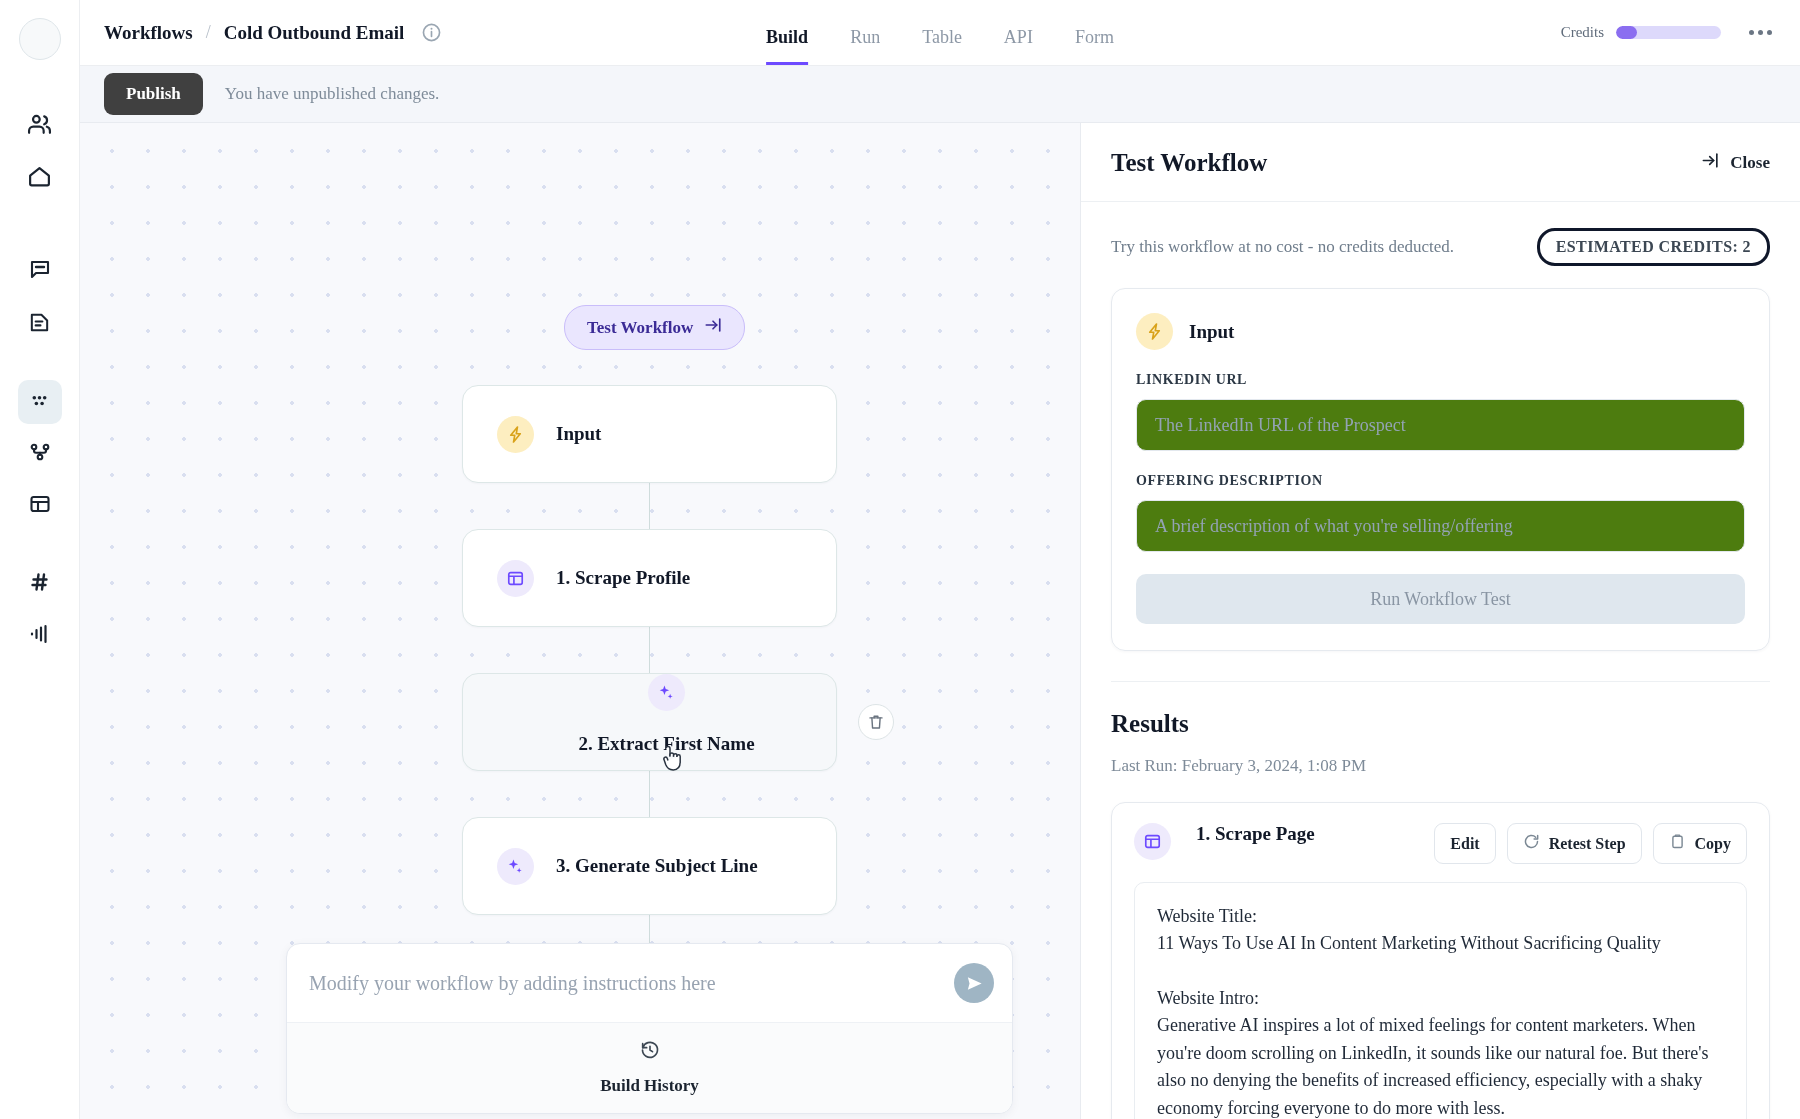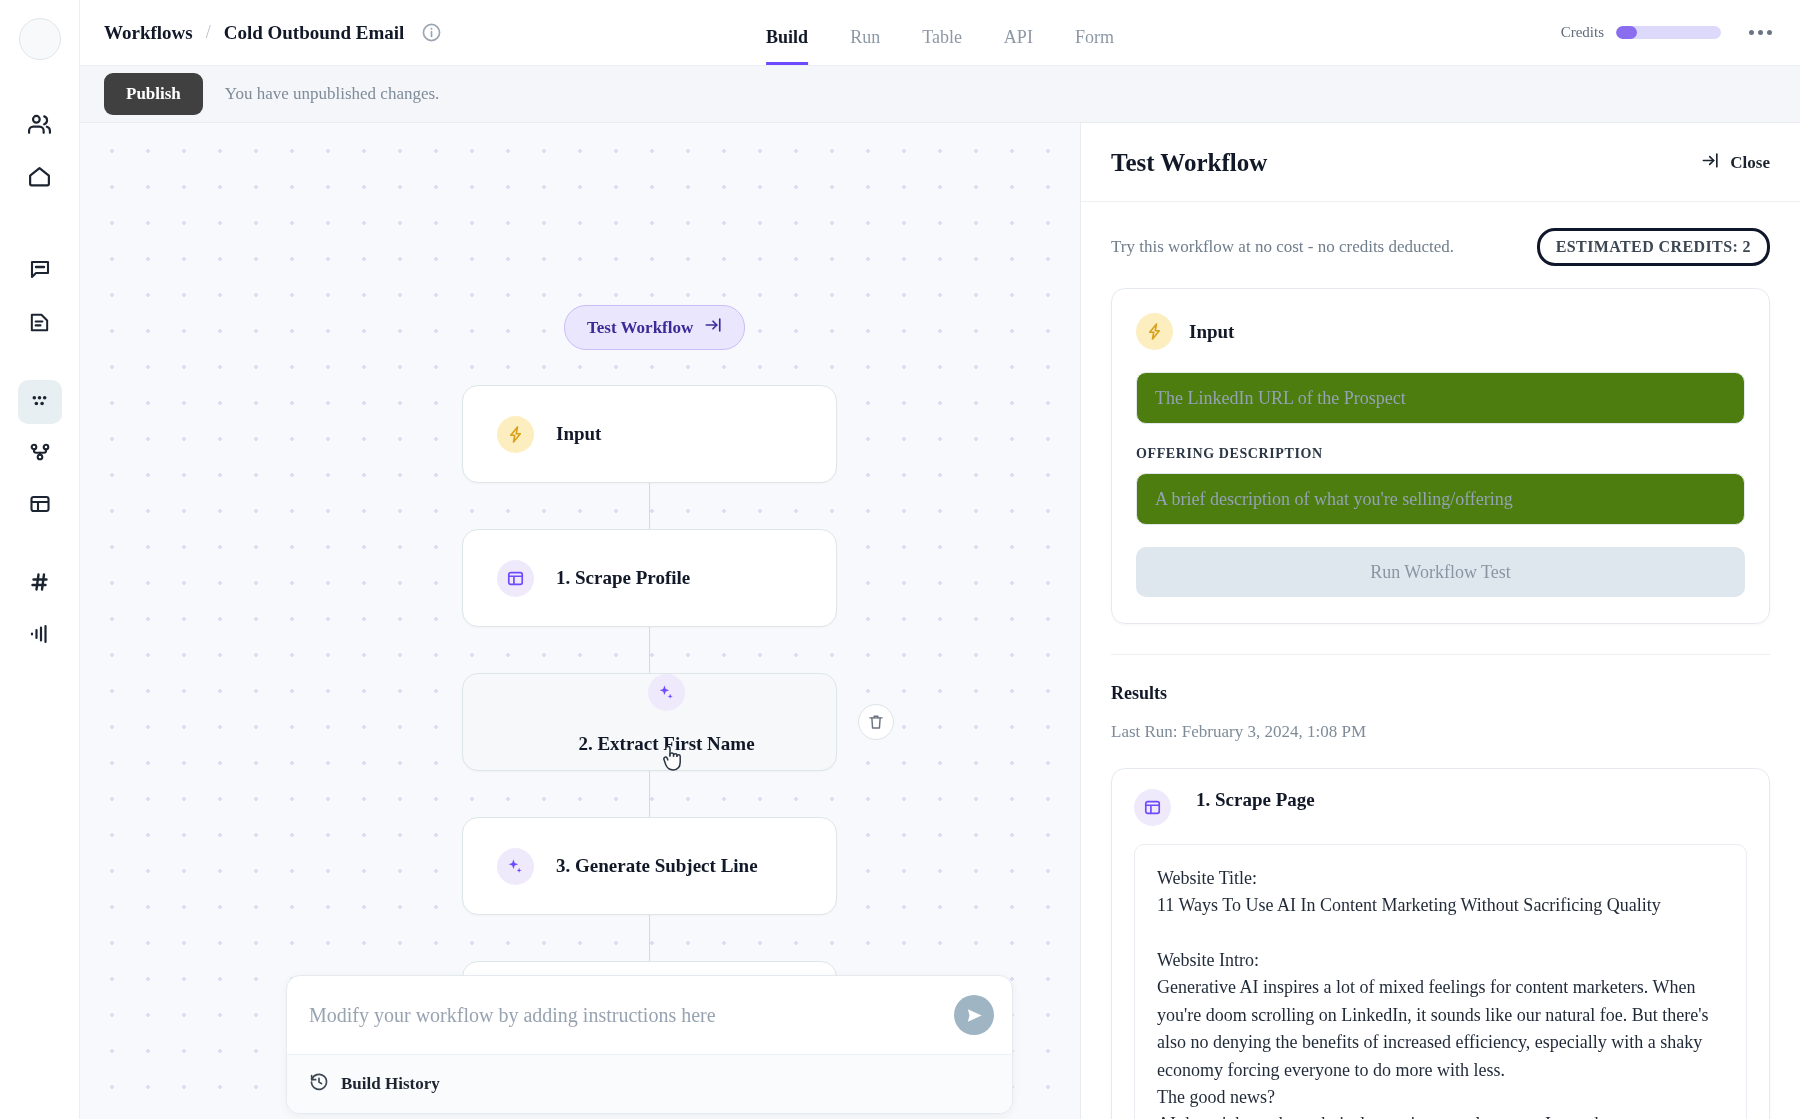--- a/index.html
+++ b/index.html
@@ -150,21 +150,21 @@
   }
   .prompt-input::placeholder { color: #98a3b1; }
   .send-btn {
     width: 40px; height: 40px; border-radius: 50%; background: #9fb5c4;
     display: flex; align-items: center; justify-content: center; color: #fff;
     cursor: pointer; flex: 0 0 40px;
   }
   .prompt-foot {
     border-top: 1px solid #eef1f5; background: #fafbfc;
     display: flex; align-items: center; gap: 12px;
-    padding: 17px 22px; cursor: pointer;
+    padding: 17px 22px; cursor: pointer; flex-direction: column;
   }
   .prompt-foot-label { font-size: 17px; font-weight: 700; color: #1b2430; }
 
   
   .panel {
     flex: 0 0 720px; width: 720px; background: #fff;
     border-left: 1px solid #e8ebf0; display: flex; flex-direction: column;
     min-height: 0;
   }
   .panel-head {
@@ -204,21 +204,21 @@
     outline: none; background: #4d7c0f; margin-bottom: 22px;
   }
   .field-input::placeholder { color: #93a3b4; }
   .run-btn {
     width: 100%; height: 50px; border: none; border-radius: 10px;
     background: #dfe7ee; color: #8995a3; font-size: 18px; font-weight: 400;
     font-family: inherit; cursor: pointer;
   }
 
   .results-sep { border-top: 1px solid #edf0f3; margin: 30px 0 0 0; }
-  .results-title { font-size: 18px; font-weight: 700; color: #111827; padding-top: 28px; }
+  .results-title { font-size: 25px; font-weight: 700; color: #111827; padding-top: 28px; }
   .results-sub { font-size: 17px; color: #7e8b99; margin-top: 18px; }
 
   .result-card {
     margin-top: 26px; border: 1px solid #e6eaef; border-radius: 14px;
     padding: 20px 22px 22px 22px; box-shadow: 0 1px 3px rgba(25,35,60,.04);
   }
   .result-head { display: flex; align-items: flex-start; gap: 25px; margin-bottom: 18px; }
   .result-head-label { font-size: 19px; font-weight: 700; color: #111827; }
   .result-actions { margin-left: auto; display: flex; gap: 11px; }
   .act-btn {
@@ -506,20 +506,21 @@
           <div class="input-card">
             <div class="card-head">
               <span class="node-ico ico-yellow">
                 <svg width="19" height="19" viewBox="0 0 24 24" fill="none" stroke="currentColor" stroke-width="2.1" stroke-linejoin="round">
                   <path d="M14.5 2.5 6 13h5l-1.5 8.5L18 11h-5z"></path>
                 </svg>
               </span>
               <span class="card-head-label">Input</span>
             </div>
 
+            <div class="field-label">LINKEDIN URL</div>
             <input class="field-input" type="text" placeholder="The LinkedIn URL of the Prospect" style="">
 
             <div class="field-label">OFFERING DESCRIPTION</div>
             <input class="field-input" type="text" placeholder="A brief description of what you're selling/offering" style="">
 
             <button class="run-btn">Run Workflow Test</button>
           </div>
 
           <div class="results-sep"></div>
           <div class="results-title">Results</div>
@@ -527,20 +528,41 @@
 
           <div class="result-card">
             <div class="result-head">
               <span class="node-ico ico-purple">
                 <svg width="19" height="19" viewBox="0 0 24 24" fill="none" stroke="currentColor" stroke-width="2.1" stroke-linejoin="round">
                   <rect x="3.5" y="4.5" width="17" height="15" rx="2.4"></rect>
                     <path d="M3.5 9.2h17M10 9.2v10.3"></path>
                 </svg>
               </span>
               <span class="result-head-label">1. Scrape Page</span>
+              <span class="result-actions">
+                <button class="act-btn">Edit</button>
+                <button class="act-btn">
+                  <span>
+                    <svg width="17" height="17" viewBox="0 0 24 24" fill="none" stroke="#7b8894" stroke-width="2.1" stroke-linecap="round" stroke-linejoin="round">
+                      <path d="M20.5 12a8.5 8.5 0 1 1-2.6-6.1"></path>
+                        <path d="M20.7 3.6v5h-5"></path>
+                    </svg>
+                  </span>
+                  <span>Retest Step</span>
+                </button>
+                <button class="act-btn">
+                  <span>
+                    <svg width="17" height="17" viewBox="0 0 24 24" fill="none" stroke="#7b8894" stroke-width="2" stroke-linejoin="round">
+                      <rect x="5.5" y="4.5" width="13" height="16" rx="2.2"></rect>
+                        <path d="M9.2 4.5V3h5.6v1.5"></path>
+                    </svg>
+                  </span>
+                  <span>Copy</span>
+                </button>
+              </span>
             </div>
             <div class="result-body">Website Title:
 11 Ways To Use AI In Content Marketing Without Sacrificing Quality
 
 Website Intro:
 Generative AI inspires a lot of mixed feelings for content marketers. When you're doom scrolling on LinkedIn, it sounds like our natural foe. But there's also no denying the benefits of increased efficiency, especially with a shaky economy forcing everyone to do more with less.
 The good news?
 AI doesn't have the technical capacity to replace you. It can, however, function like your trusty content assistant and boost your productivity. All it needs is the right prompts.</div>
           </div>
 

